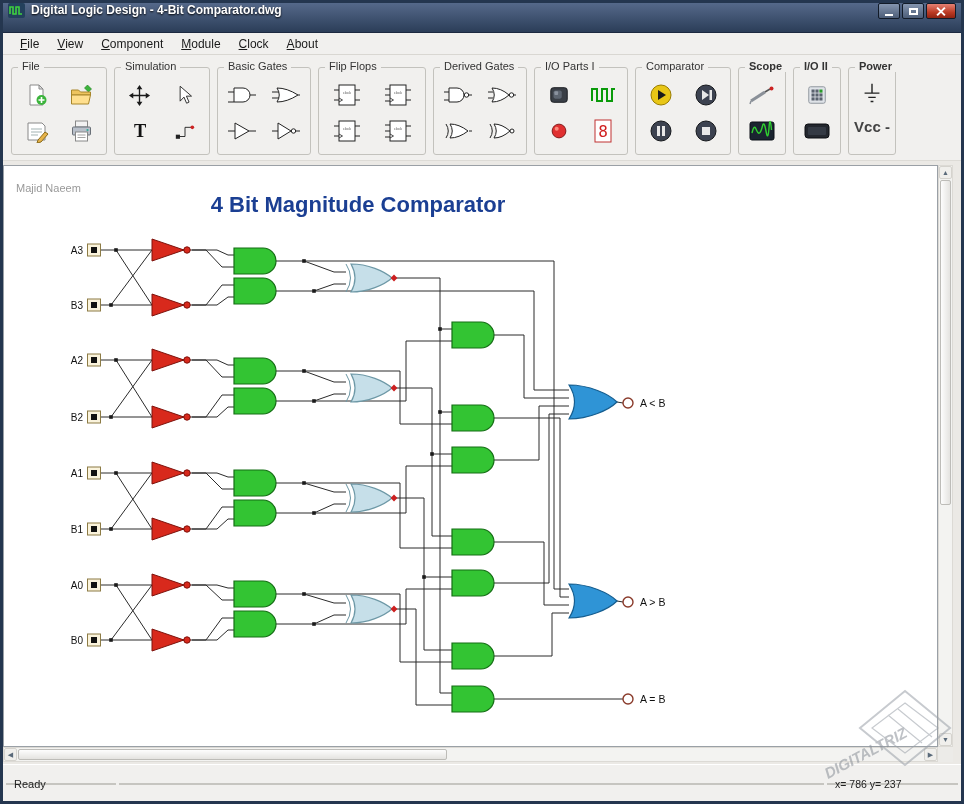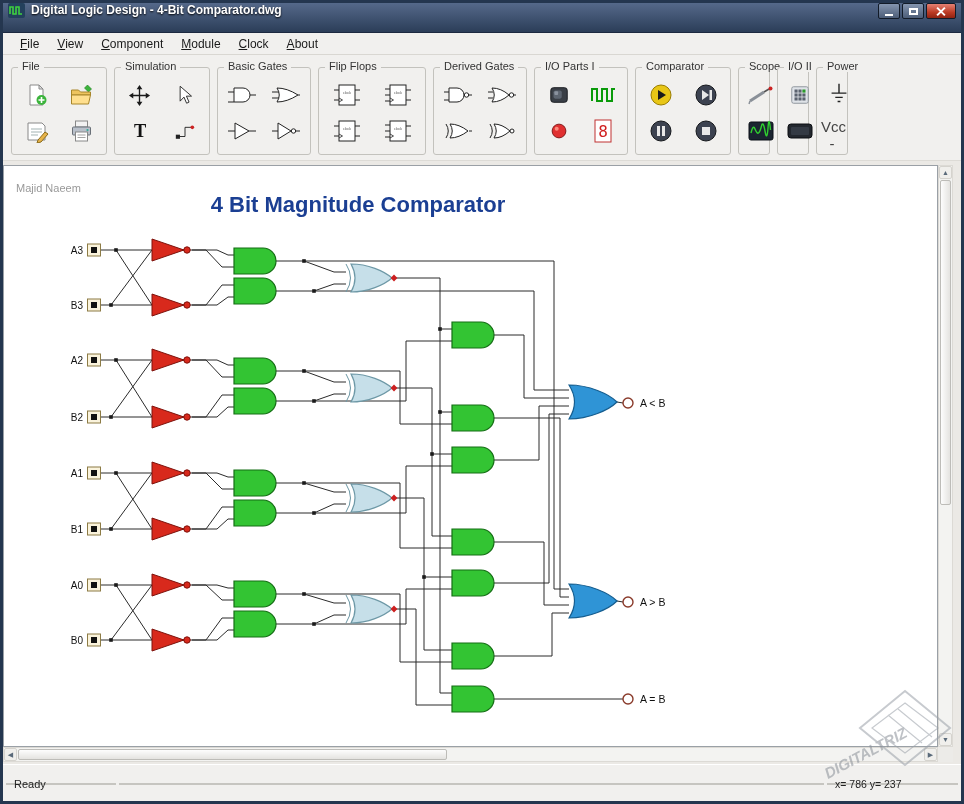--- a/index.html
+++ b/index.html
@@ -27,21 +27,21 @@
 
   
   .toolbar { height:106px; background:#f1f0ee; display:flex; align-items:flex-start; gap:7px; padding:12px 8px 4px 8px; border-bottom:1px solid #dddbd6; }
   .tb-group { position:relative; border:1px solid #c3c2bd; border-radius:3px; height:88px; padding:10px 4px 2px 4px; background:#f1f0ee; }
   .tb-label { position:absolute; top:-8px; left:6px; background:#f1f0ee; padding:0 4px; font-size:11px; color:#333; white-space:nowrap; }
   .tb-grid { display:grid; grid-template-columns:repeat(2,1fr); gap:2px 4px; justify-items:center; align-items:center; }
   .tb-grid.one { grid-template-columns:1fr; }
   .tb-btn { width:36px; height:34px; border:none; background:transparent; display:flex; align-items:center; justify-content:center; cursor:default; }
   .tb-btn svg { display:block; }
   .tb-caption { display:block; text-align:center; font-size:15px; color:#444; margin-top:6px; }
-  .w2 { width:96px; } .w2b { width:94px; } .w2c { width:108px; } .w1 { width:32px; }
+  .w2 { width:96px; } .w2b { width:94px; } .w2c { width:108px; } .w1 { width:48px;font-weight:bold; }
 
   
   .main { flex:1; margin:4px 8px 2px 0; position:relative; }
   .canvas { position:absolute; left:0; top:0; right:15px; bottom:15px; background:#ffffff; border:1px solid #9aa0a6; overflow:hidden; }
   .vscroll { position:absolute; right:0; top:0; bottom:15px; width:15px; background:#f3f3f1; border:1px solid #dcdad5; }
   .hscroll { position:absolute; left:0; right:15px; bottom:0; height:15px; background:#f3f3f1; border:1px solid #dcdad5; }
   .scroll-arrow { position:absolute; width:13px; height:13px; display:flex; align-items:center; justify-content:center; font-size:7px; color:#5a6a7a; background:#f0efec; border:1px solid #d5d3ce; border-radius:2px; }
   .vscroll .up { top:0; left:0; } .vscroll .down { bottom:0; left:0; }
   .hscroll .left { left:0; top:0; } .hscroll .right { right:0; top:0; }
   .vthumb { position:absolute; left:1px; width:11px; top:14px; height:56%; background:linear-gradient(90deg,#fdfdfd,#e4e3e0); border:1px solid #bdbcb8; border-radius:2px; }

